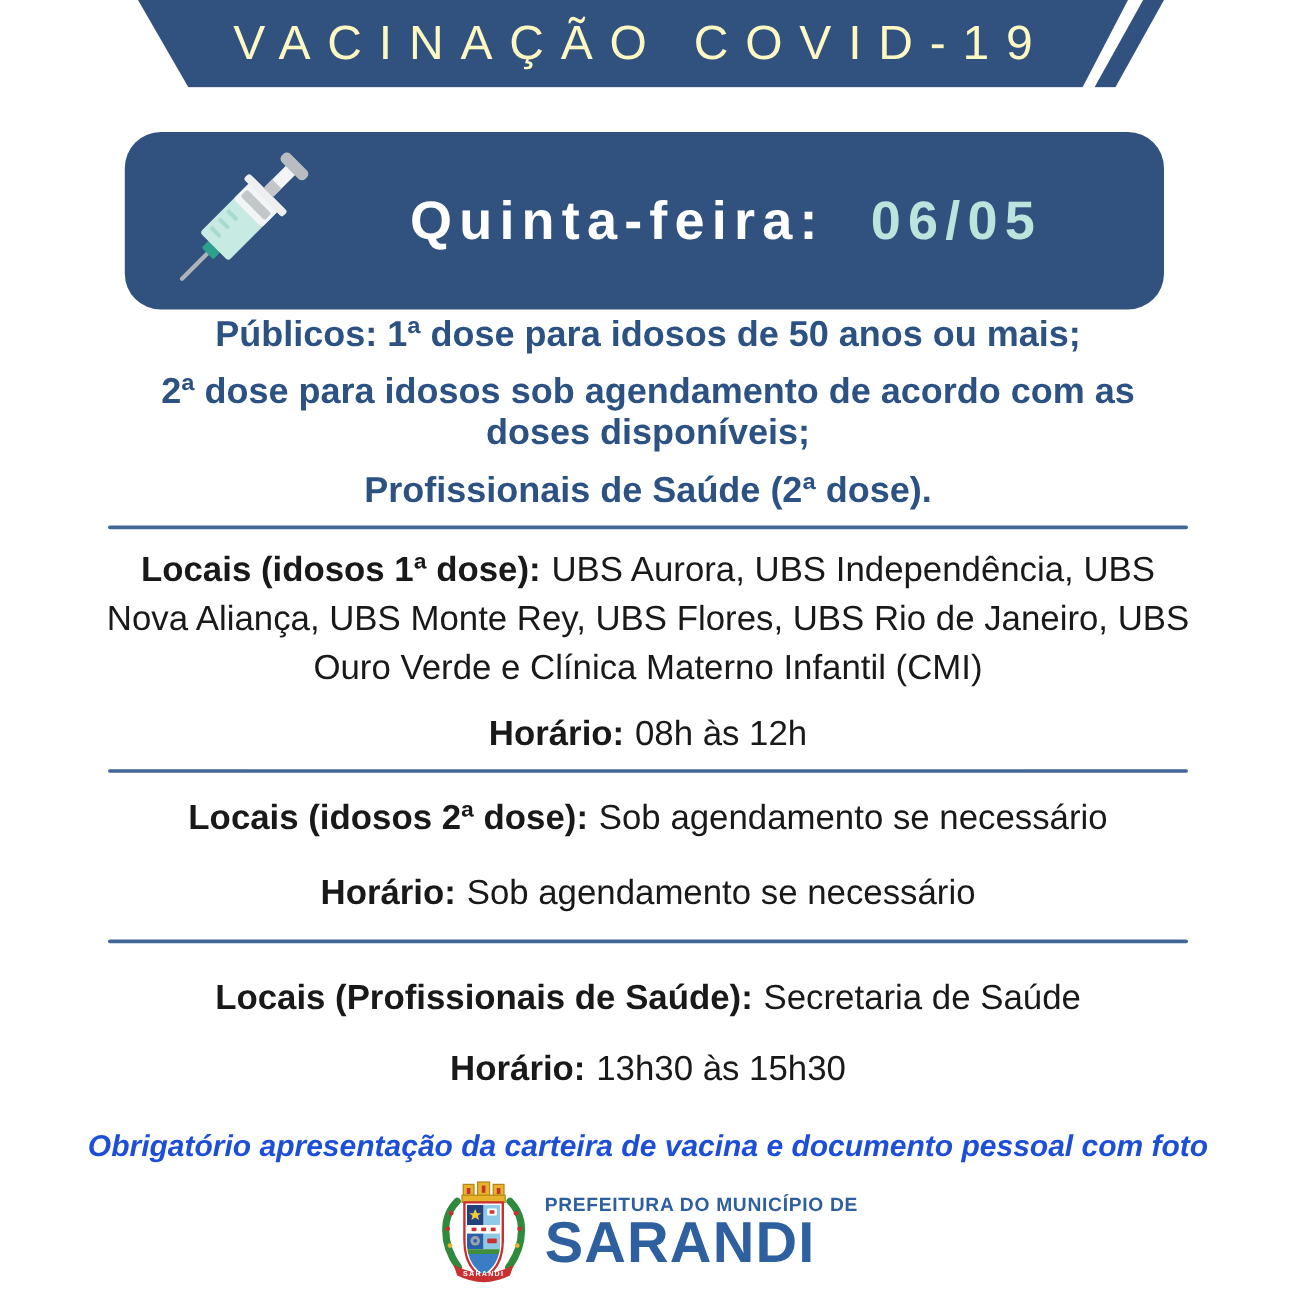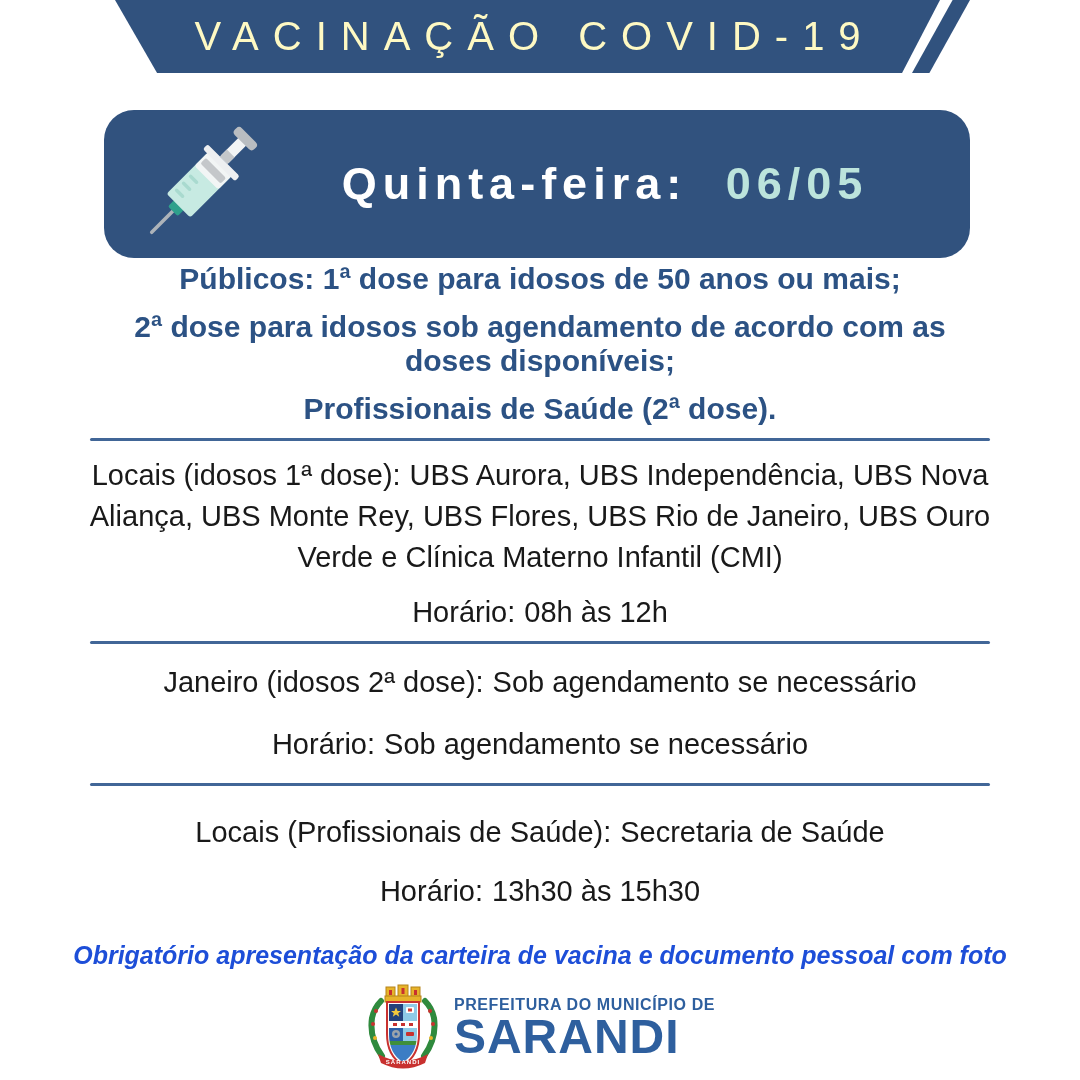--- a/index.html
+++ b/index.html
@@ -62,21 +62,21 @@
   
   .section {
     position: absolute; left: 85px; right: 85px;
     text-align: center; color: #191919; font-size: 29px;
   }
   .section .loc { margin: 0 auto; max-width: 910px; line-height: 41px; }
   .section .sched { margin: 0; line-height: 36px; }
   .sec1 { top: 455px; } .sec1 .sched { margin-top: 16px; }
   .sec2 { top: 662px; } .sec2 .sched { margin-top: 23px; }
   .sec3 { top: 812px; } .sec3 .sched { margin-top: 20px; }
-  .b { font-weight: normal; margin-right: 9px; text-align: center; }
+  .b { font-weight: bold; margin-right: 9px; text-align: center; }
 
   
   .note {
     position: absolute; left: 0; right: 0; top: 941px;
     text-align: center; color: #1d4ed8;
     font-size: 25px; font-weight: bold; font-style: italic; white-space: nowrap;
   }
 
   
   .footer {
@@ -137,21 +137,21 @@
     </p>
     <p class="sched">
       <span class="b">Horário:</span><span>08h às 12h</span>
     </p>
   </div>
 
   <div class="divider d2"></div>
 
   <div class="section sec2">
     <p class="loc">
-      <span class="b">Janeiro (idosos 2ª dose):</span><span>Sob agendamento se necessário</span>
+      <span class="b">Locais (idosos 2ª dose):</span><span>Sob agendamento se necessário</span>
     </p>
     <p class="sched">
       <span class="b">Horário:</span><span>Sob agendamento se necessário</span>
     </p>
   </div>
 
   <div class="divider d3"></div>
 
   <div class="section sec3">
     <p class="loc">

